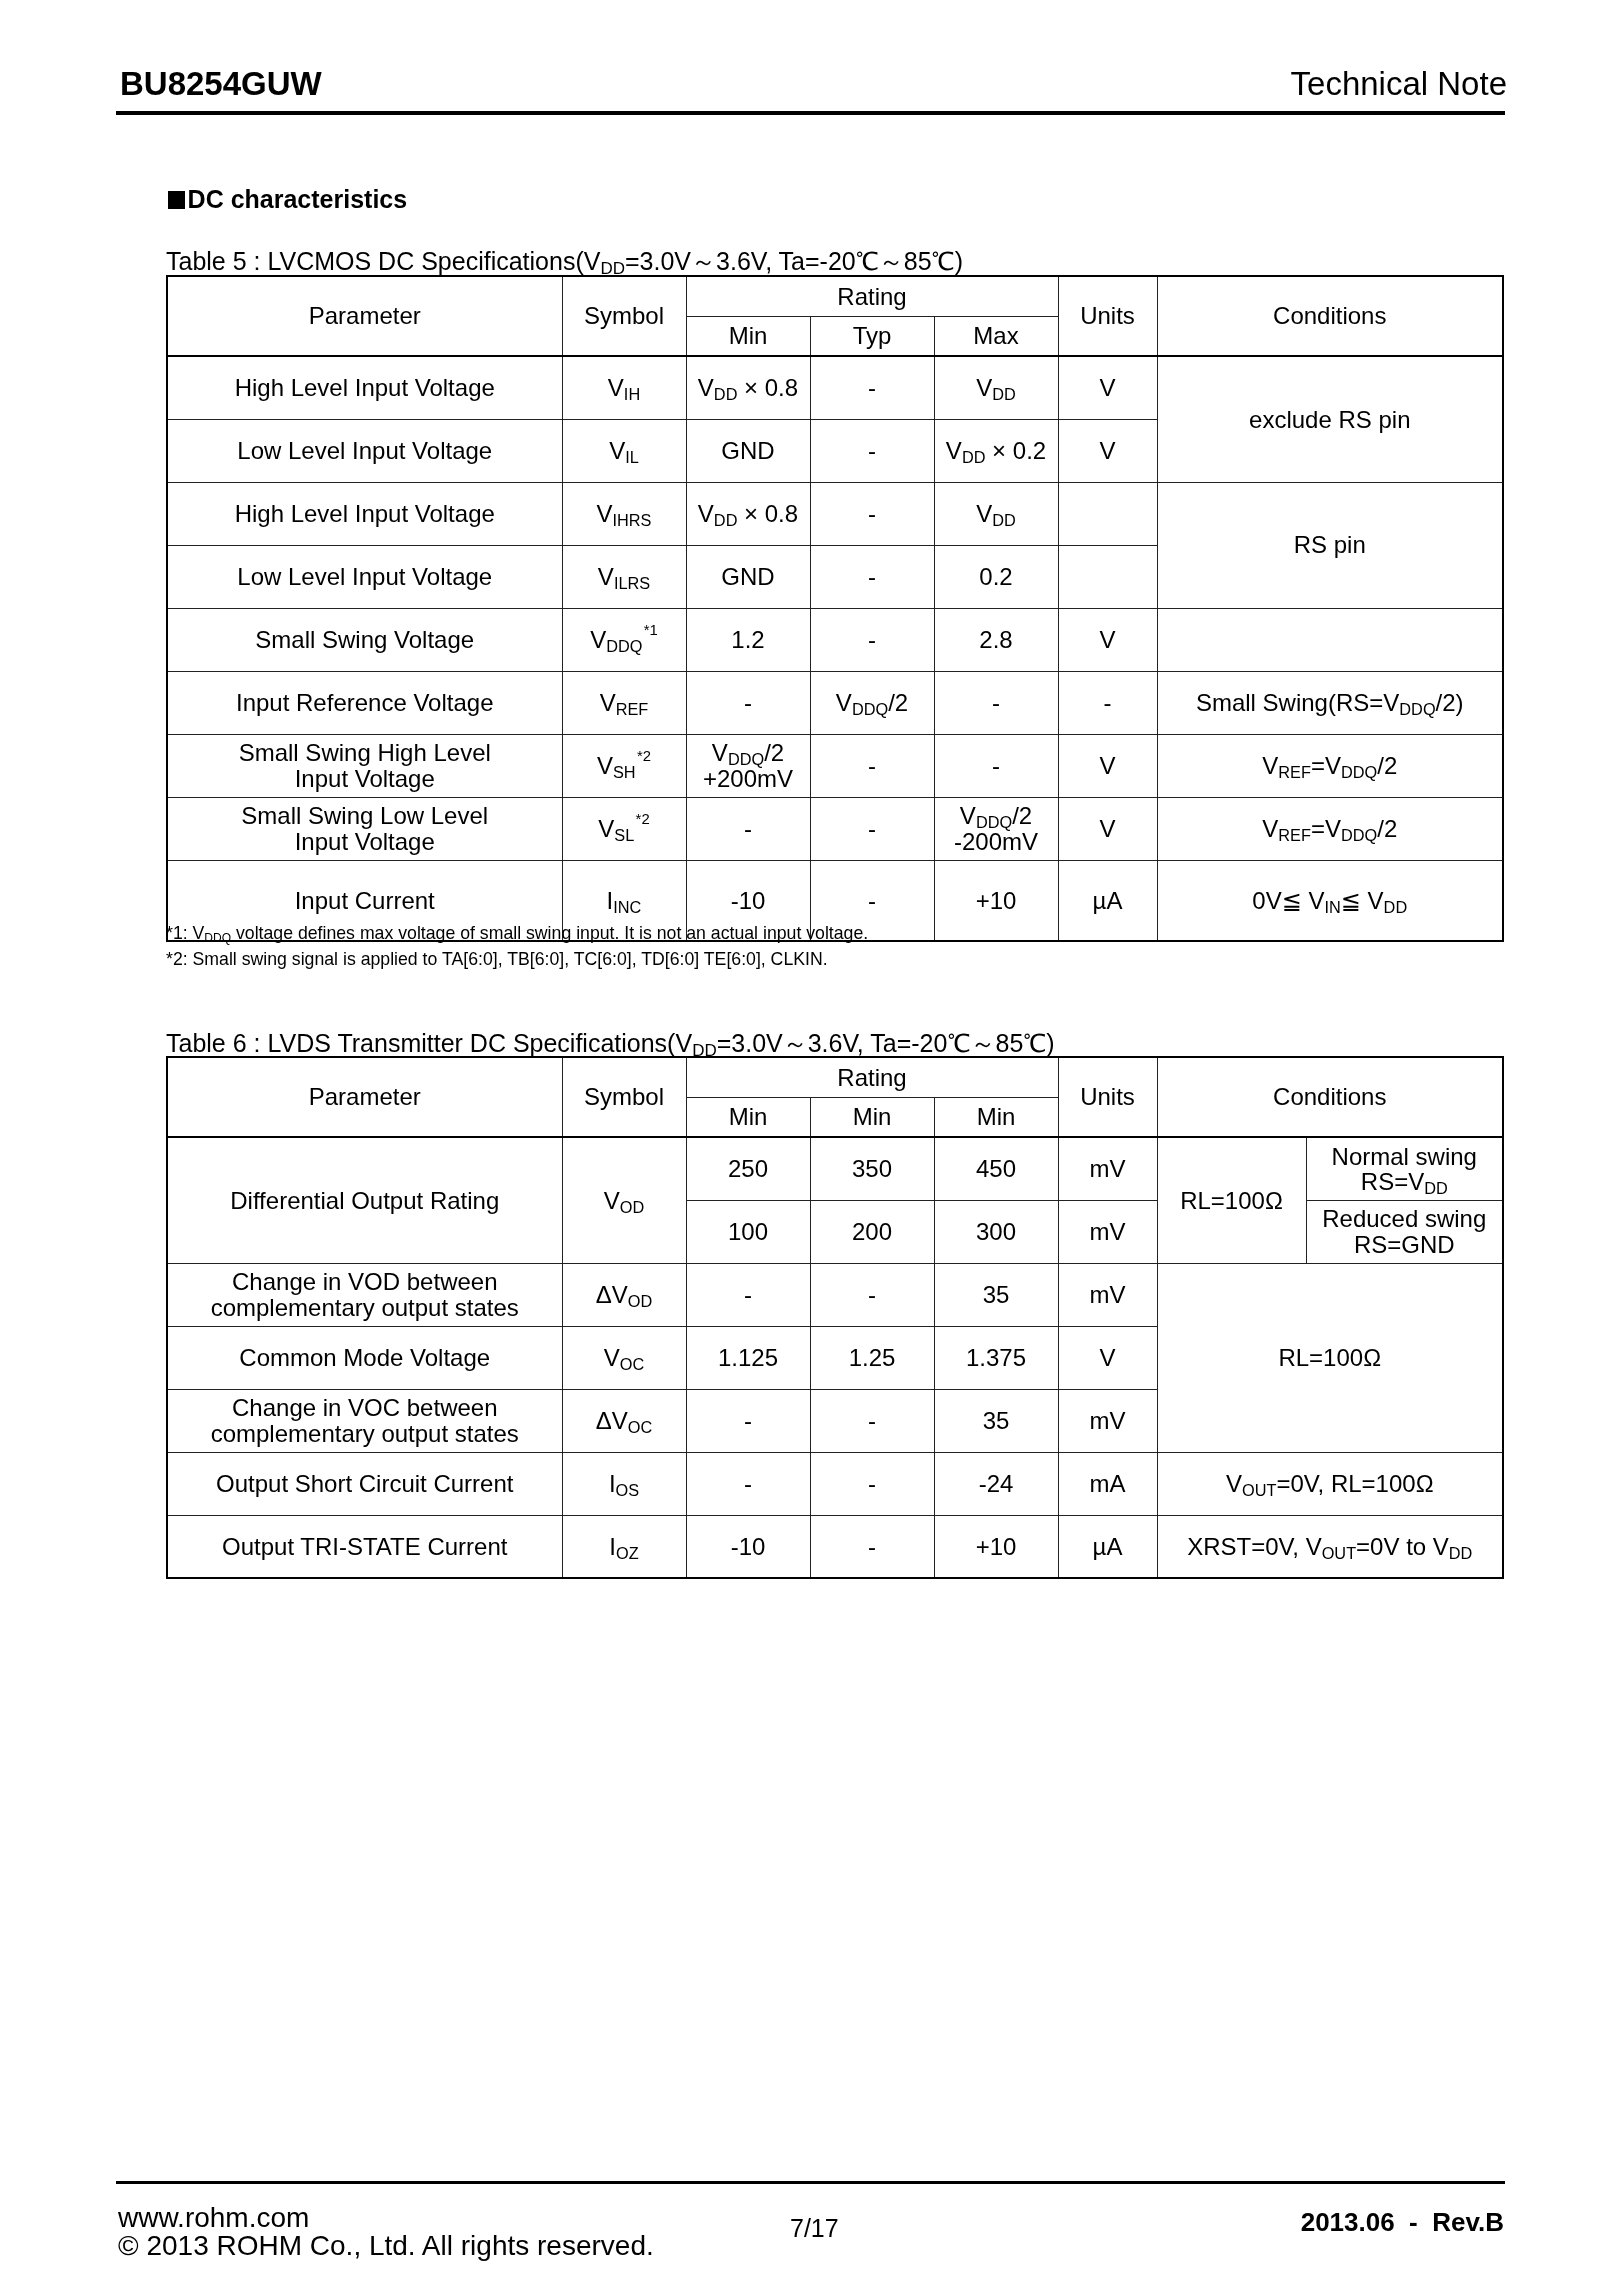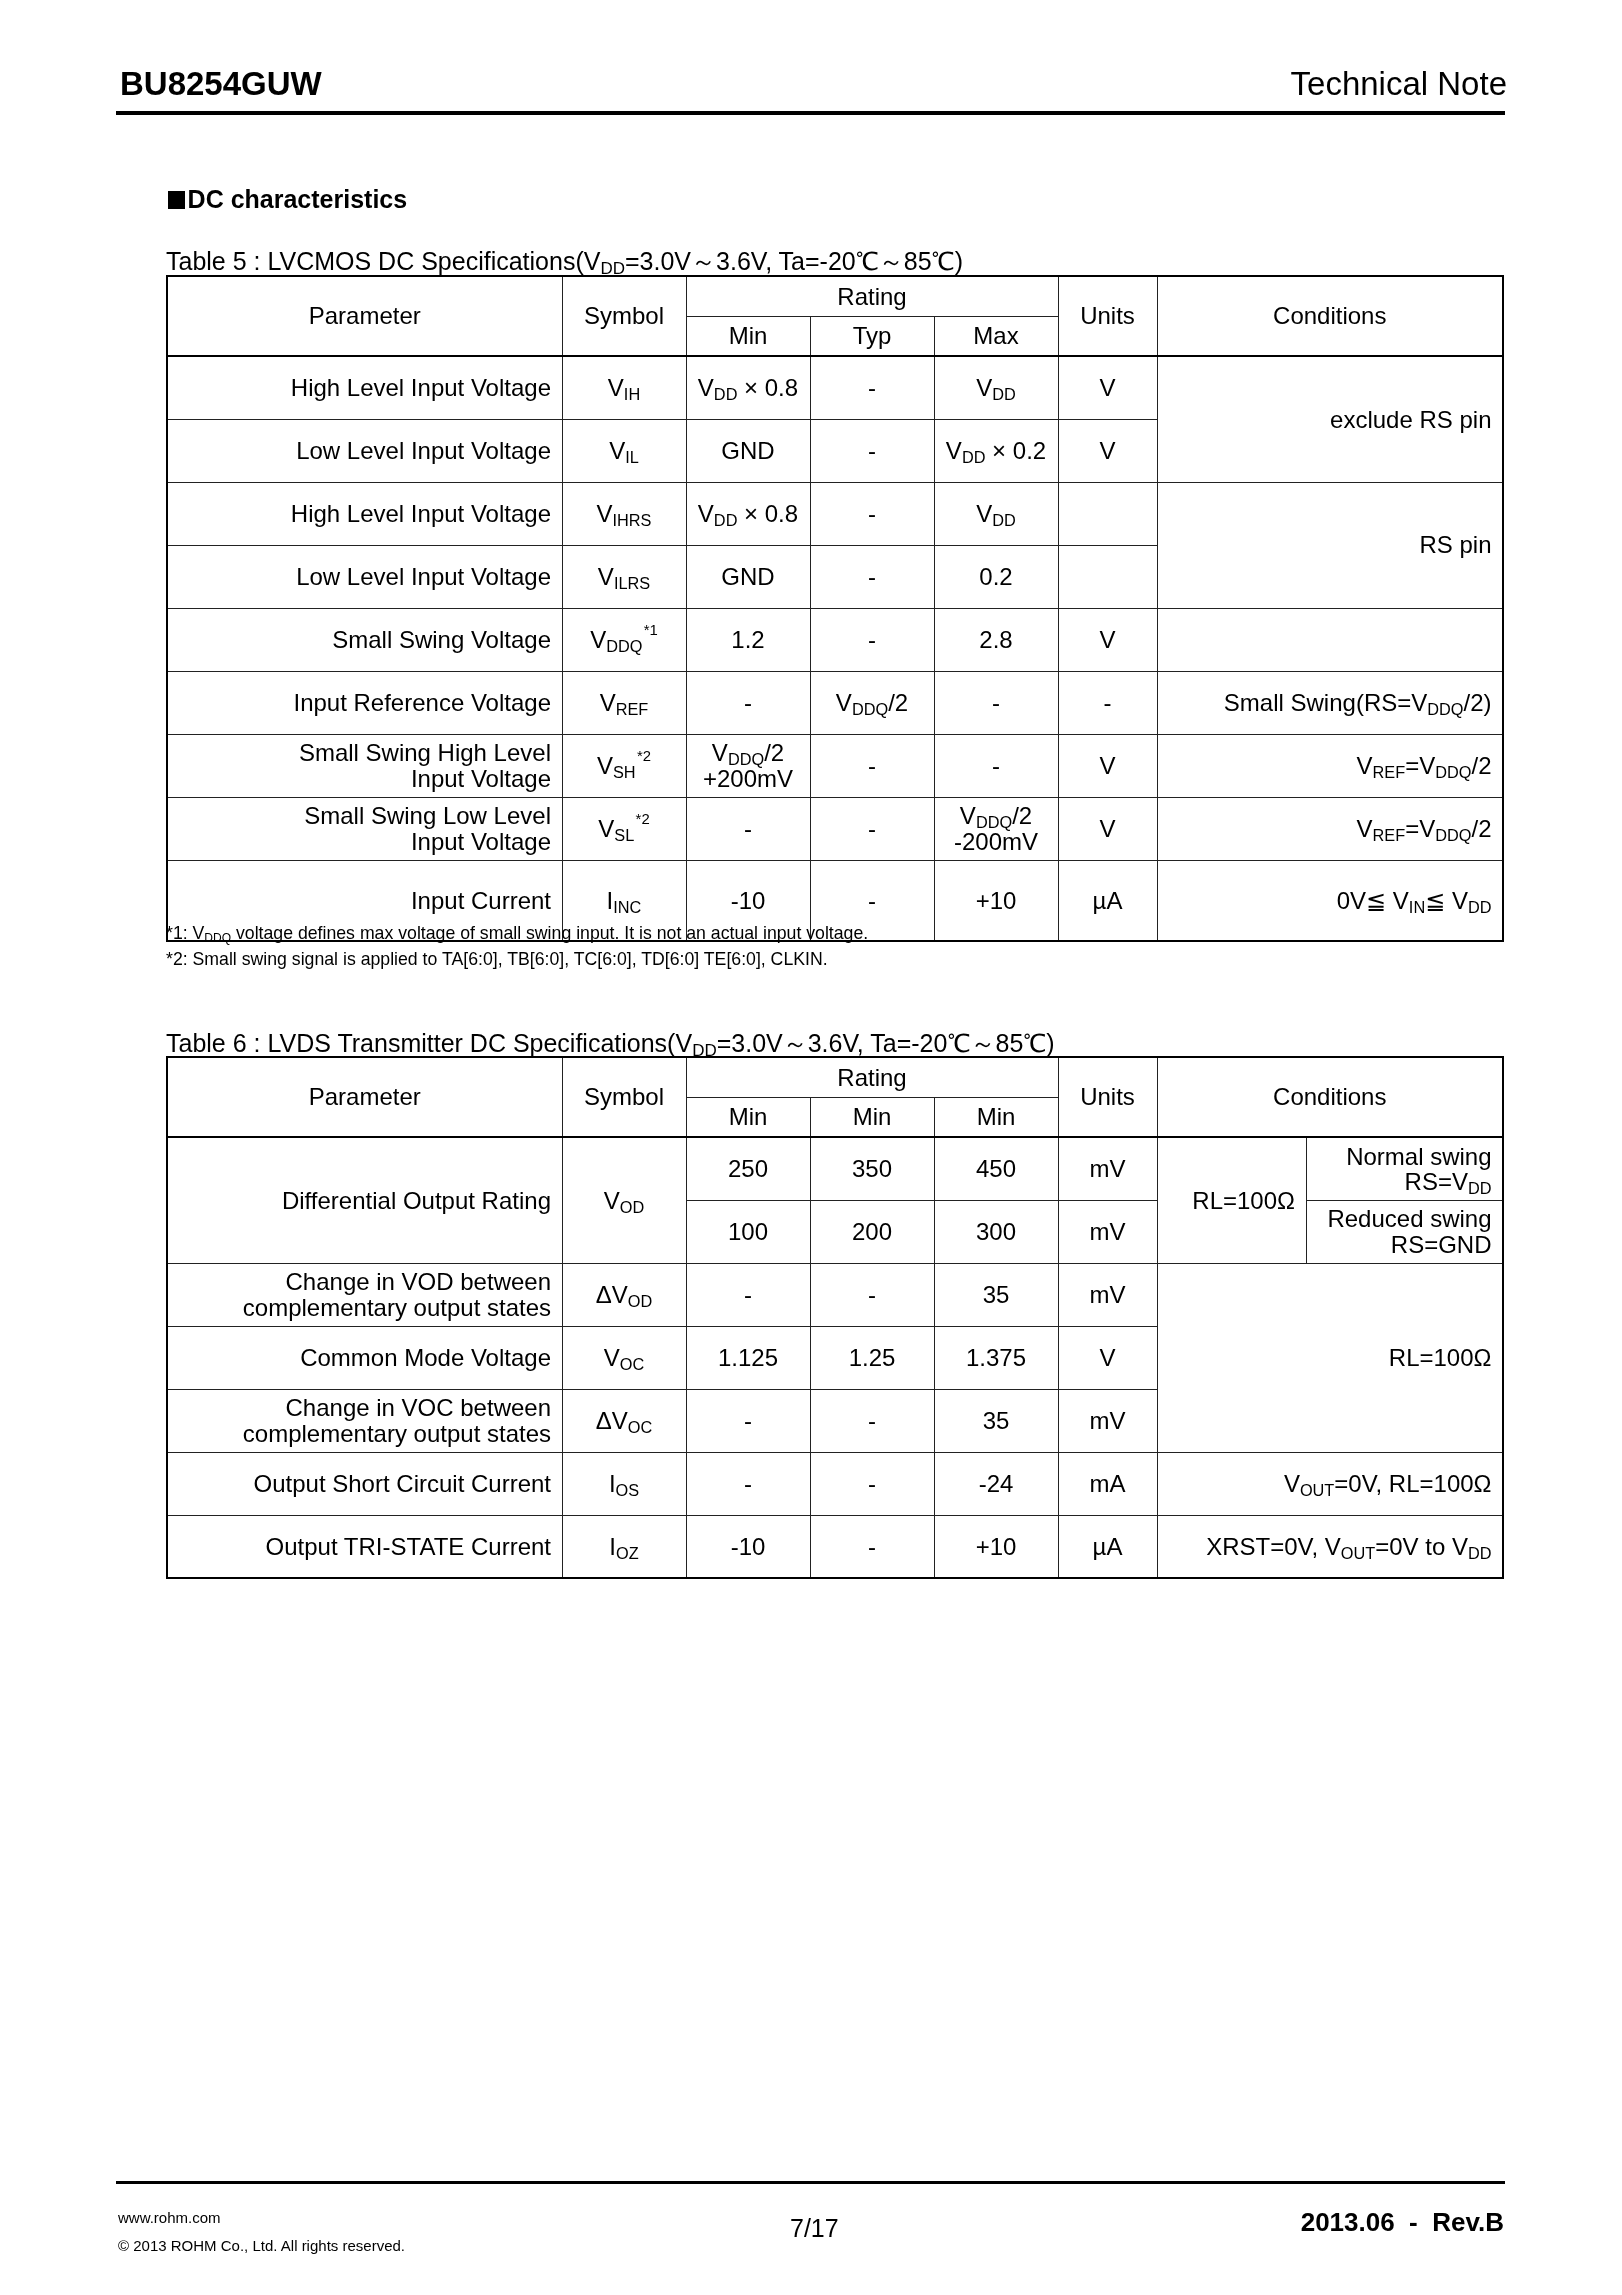--- a/index.html
+++ b/index.html
@@ -14,26 +14,26 @@
   .section { left:168px; top:185px; font-size:25px; font-weight:bold; }
   .section .sq { display:inline-block; width:17px; height:18.3px; background:#000; margin-right:2.6px; vertical-align:-1.3px; }
   .caption { left:166px; font-size:25px; white-space:nowrap; }
   sub { font-size:0.68em; vertical-align:-0.25em; line-height:0; }
   sup { font-size:0.62em; vertical-align:0.9em; line-height:0; margin-left:1.3px; }
   table.spec { position:absolute; left:166px; width:1335px; border-collapse:collapse; table-layout:fixed;
                border:2.6px solid #000; font-size:24px; }
   table.spec td, table.spec th { border:1.3px solid #222; padding:0 10.5px; font-weight:normal; line-height:1.05; }
   table.spec th { text-align:center; }
   table.spec td.c { text-align:center; }
-  table.spec td.l { text-align:right; }
+  table.spec td.l { text-align:center; }
   table.spec tr.hd1 th { height:39px; }
   table.spec tr.hd2 th { height:38px; }
   .hdr-thick { border-bottom:2.6px solid #000 !important; }
   .foot { left:166px; font-size:17.7px; white-space:nowrap; }
-  .ftr-left { left:118px; top:2204px; font-size:15px; line-height:28px; }
+  .ftr-left { left:118px; top:2204px; font-size:28px; line-height:28px; }
   .ftr-mid { left:790px; top:2214px; font-size:25px; }
   .ftr-right { right:118px; top:2207px; font-size:26px; font-weight:bold; }
 </style>
 </head>
 <body>
 
 <div class="abs hdr-left">BU8254GUW</div>
 <div class="abs hdr-right">Technical Note</div>
 <div class="abs rule top"></div>
 

